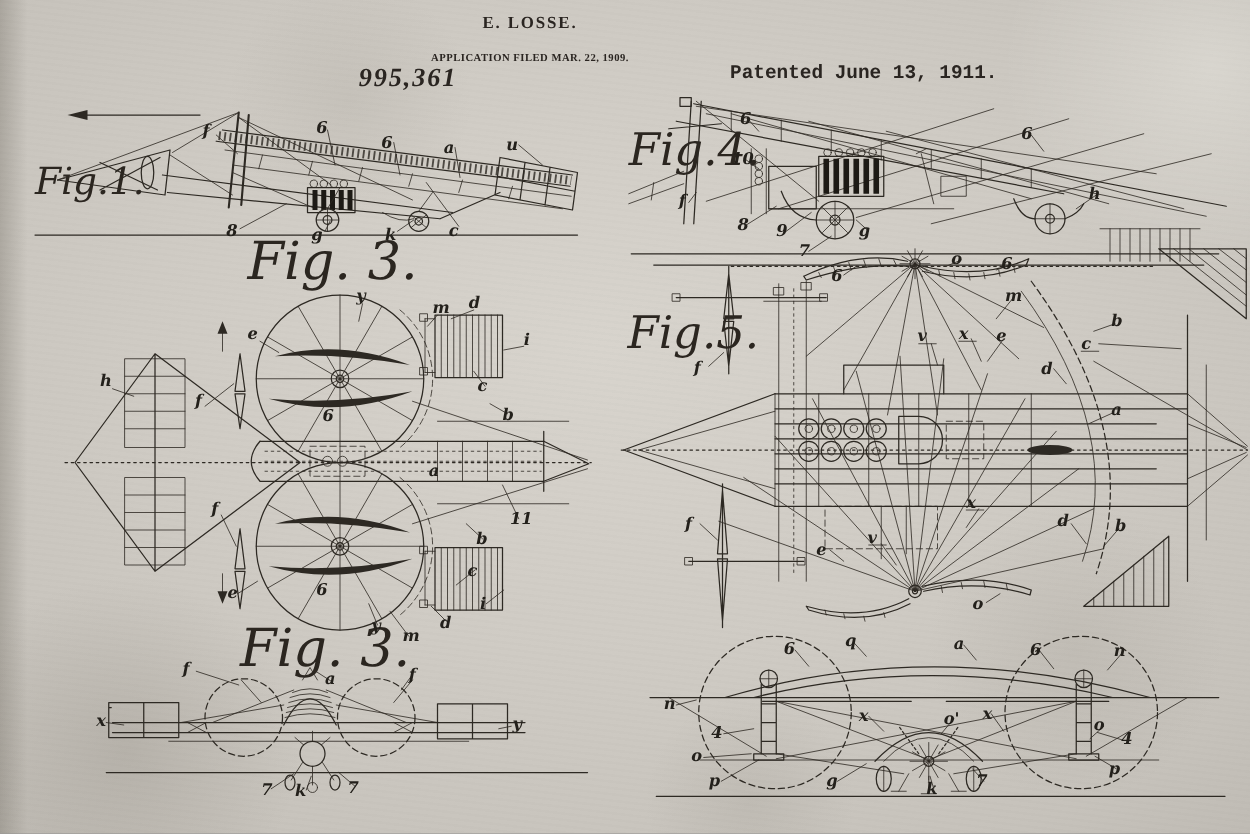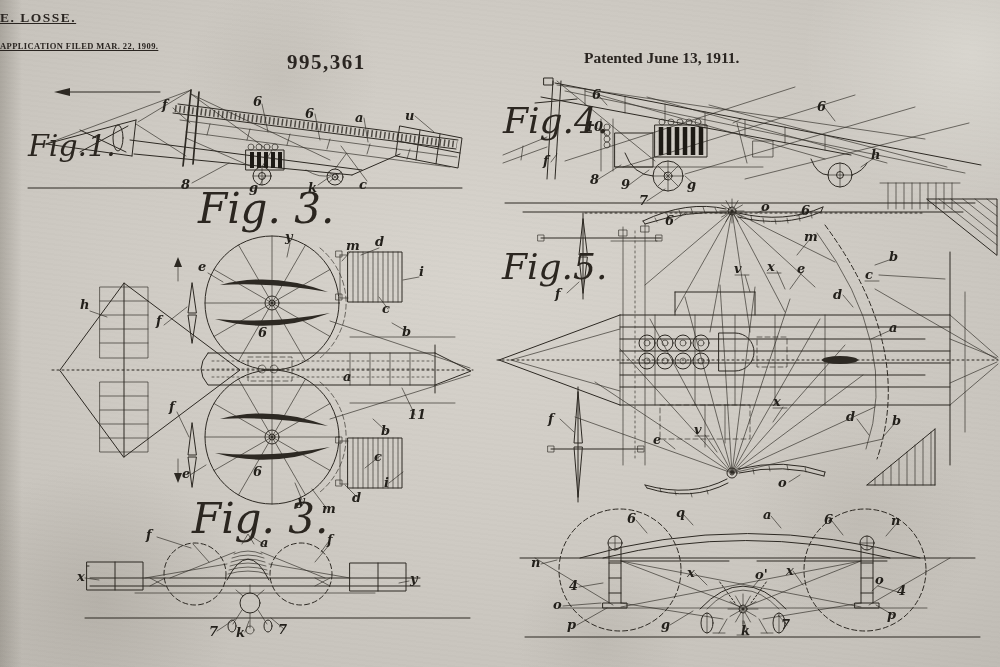--- a/index.html
+++ b/index.html
@@ -11,26 +11,26 @@
   .tex{position:absolute;inset:0;pointer-events:none;
     background:
       radial-gradient(circle 200px at 10% 90%, rgba(110,104,94,.20), transparent 70%),
       radial-gradient(circle 240px at 97% 8%, rgba(255,255,248,.30), transparent 70%),
       radial-gradient(circle 170px at 86% 78%, rgba(120,114,104,.12), transparent 70%),
       radial-gradient(circle 140px at 28% 12%, rgba(125,120,110,.12), transparent 70%),
       radial-gradient(circle 120px at 60% 96%, rgba(115,110,100,.12), transparent 70%),
       repeating-linear-gradient(7deg, rgba(0,0,0,.012) 0 2px, transparent 2px 5px),
       linear-gradient(90deg, rgba(95,90,80,.28) 0, transparent 2.2%);
   }
-  .hdr{position:absolute;left:0;width:848px;font-weight:bold;text-decoration:underline;}
+  .hdr{position:absolute;left:0;width:848px;text-align:center;font-weight:bold;}
   .hdr-inventor{top:10px;font-size:13.5px;letter-spacing:1.5px;}
   .hdr-title{top:27px;font-size:11px;letter-spacing:1px;}
   .hdr-app{top:41px;font-size:8.5px;letter-spacing:.4px;}
-  .patent-no{position:absolute;left:287px;top:50px;font-size:21px;font-weight:bold;letter-spacing:1.5px;}
-  .patented{position:absolute;left:584px;top:49px;font-size:15.5px;font-weight:bold;}
+  .patent-no{position:absolute;left:287px;top:50px;font-size:21px;font-weight:bold;letter-spacing:1.5px;font-style:italic;}
+  .patented{position:absolute;left:584px;top:49px;font-size:15.5px;font-weight:bold;font-family:Liberation Mono, monospace;}
   .figlab{position:absolute;font-family:"DejaVu Serif",serif;font-style:italic;color:#2b2620;white-space:nowrap;}
   .fl1{left:28px;top:128px;font-size:30px;}
   .fl2{left:198px;top:184px;font-size:42px;}
   .fl3{left:192px;top:494px;font-size:42px;}
   .fl4{left:503px;top:100px;font-size:36px;}
   .fl5{left:502px;top:246px;font-size:36px;}
   .fl6{left:497px;top:502px;font-size:36px;}
   svg.fig{position:absolute;overflow:visible;}
   .s{stroke:#2d2923;stroke-width:1;fill:none;stroke-linecap:round;stroke-linejoin:round;}
   .s2{stroke-width:1.7;}

